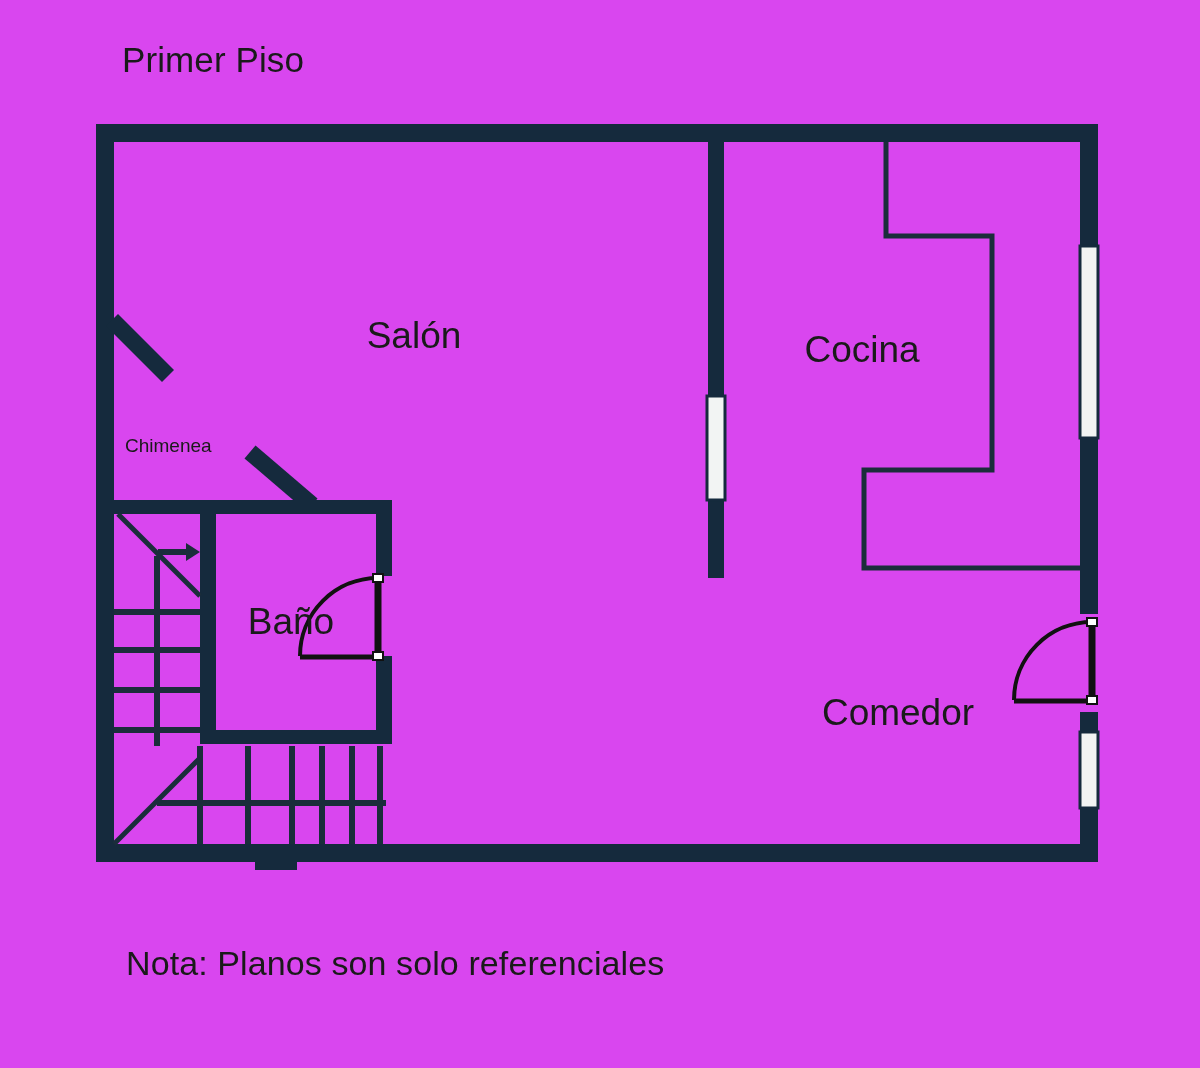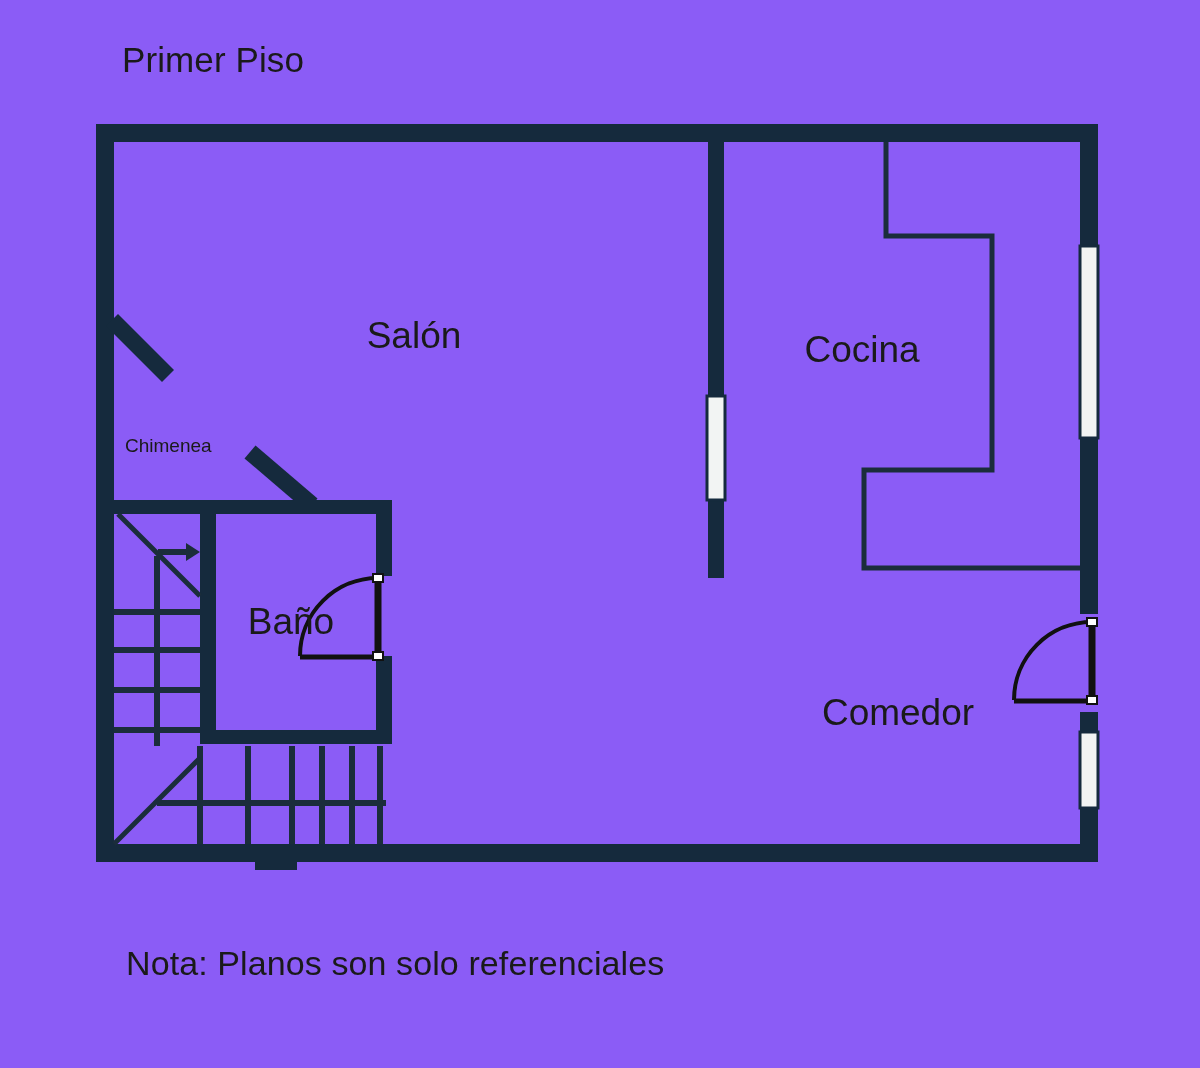--- a/index.html
+++ b/index.html
@@ -11,21 +11,21 @@
     width: 1200px;
     height: 1068px;
     font-family: "Liberation Sans", sans-serif;
     position: relative;
     overflow: hidden;
   }
   #floorplan-page {
     position: relative;
     width: 1200px;
     height: 1068px;
-    background: #8b5cf6;
+    background: #d946ef;
   }
   .plan-title {
     position: absolute;
     left: 122px;
     top: 40px;
     font-size: 35px;
     font-weight: 400;
     color: #1a1a1a;
     letter-spacing: 0.1px;
     white-space: nowrap;

